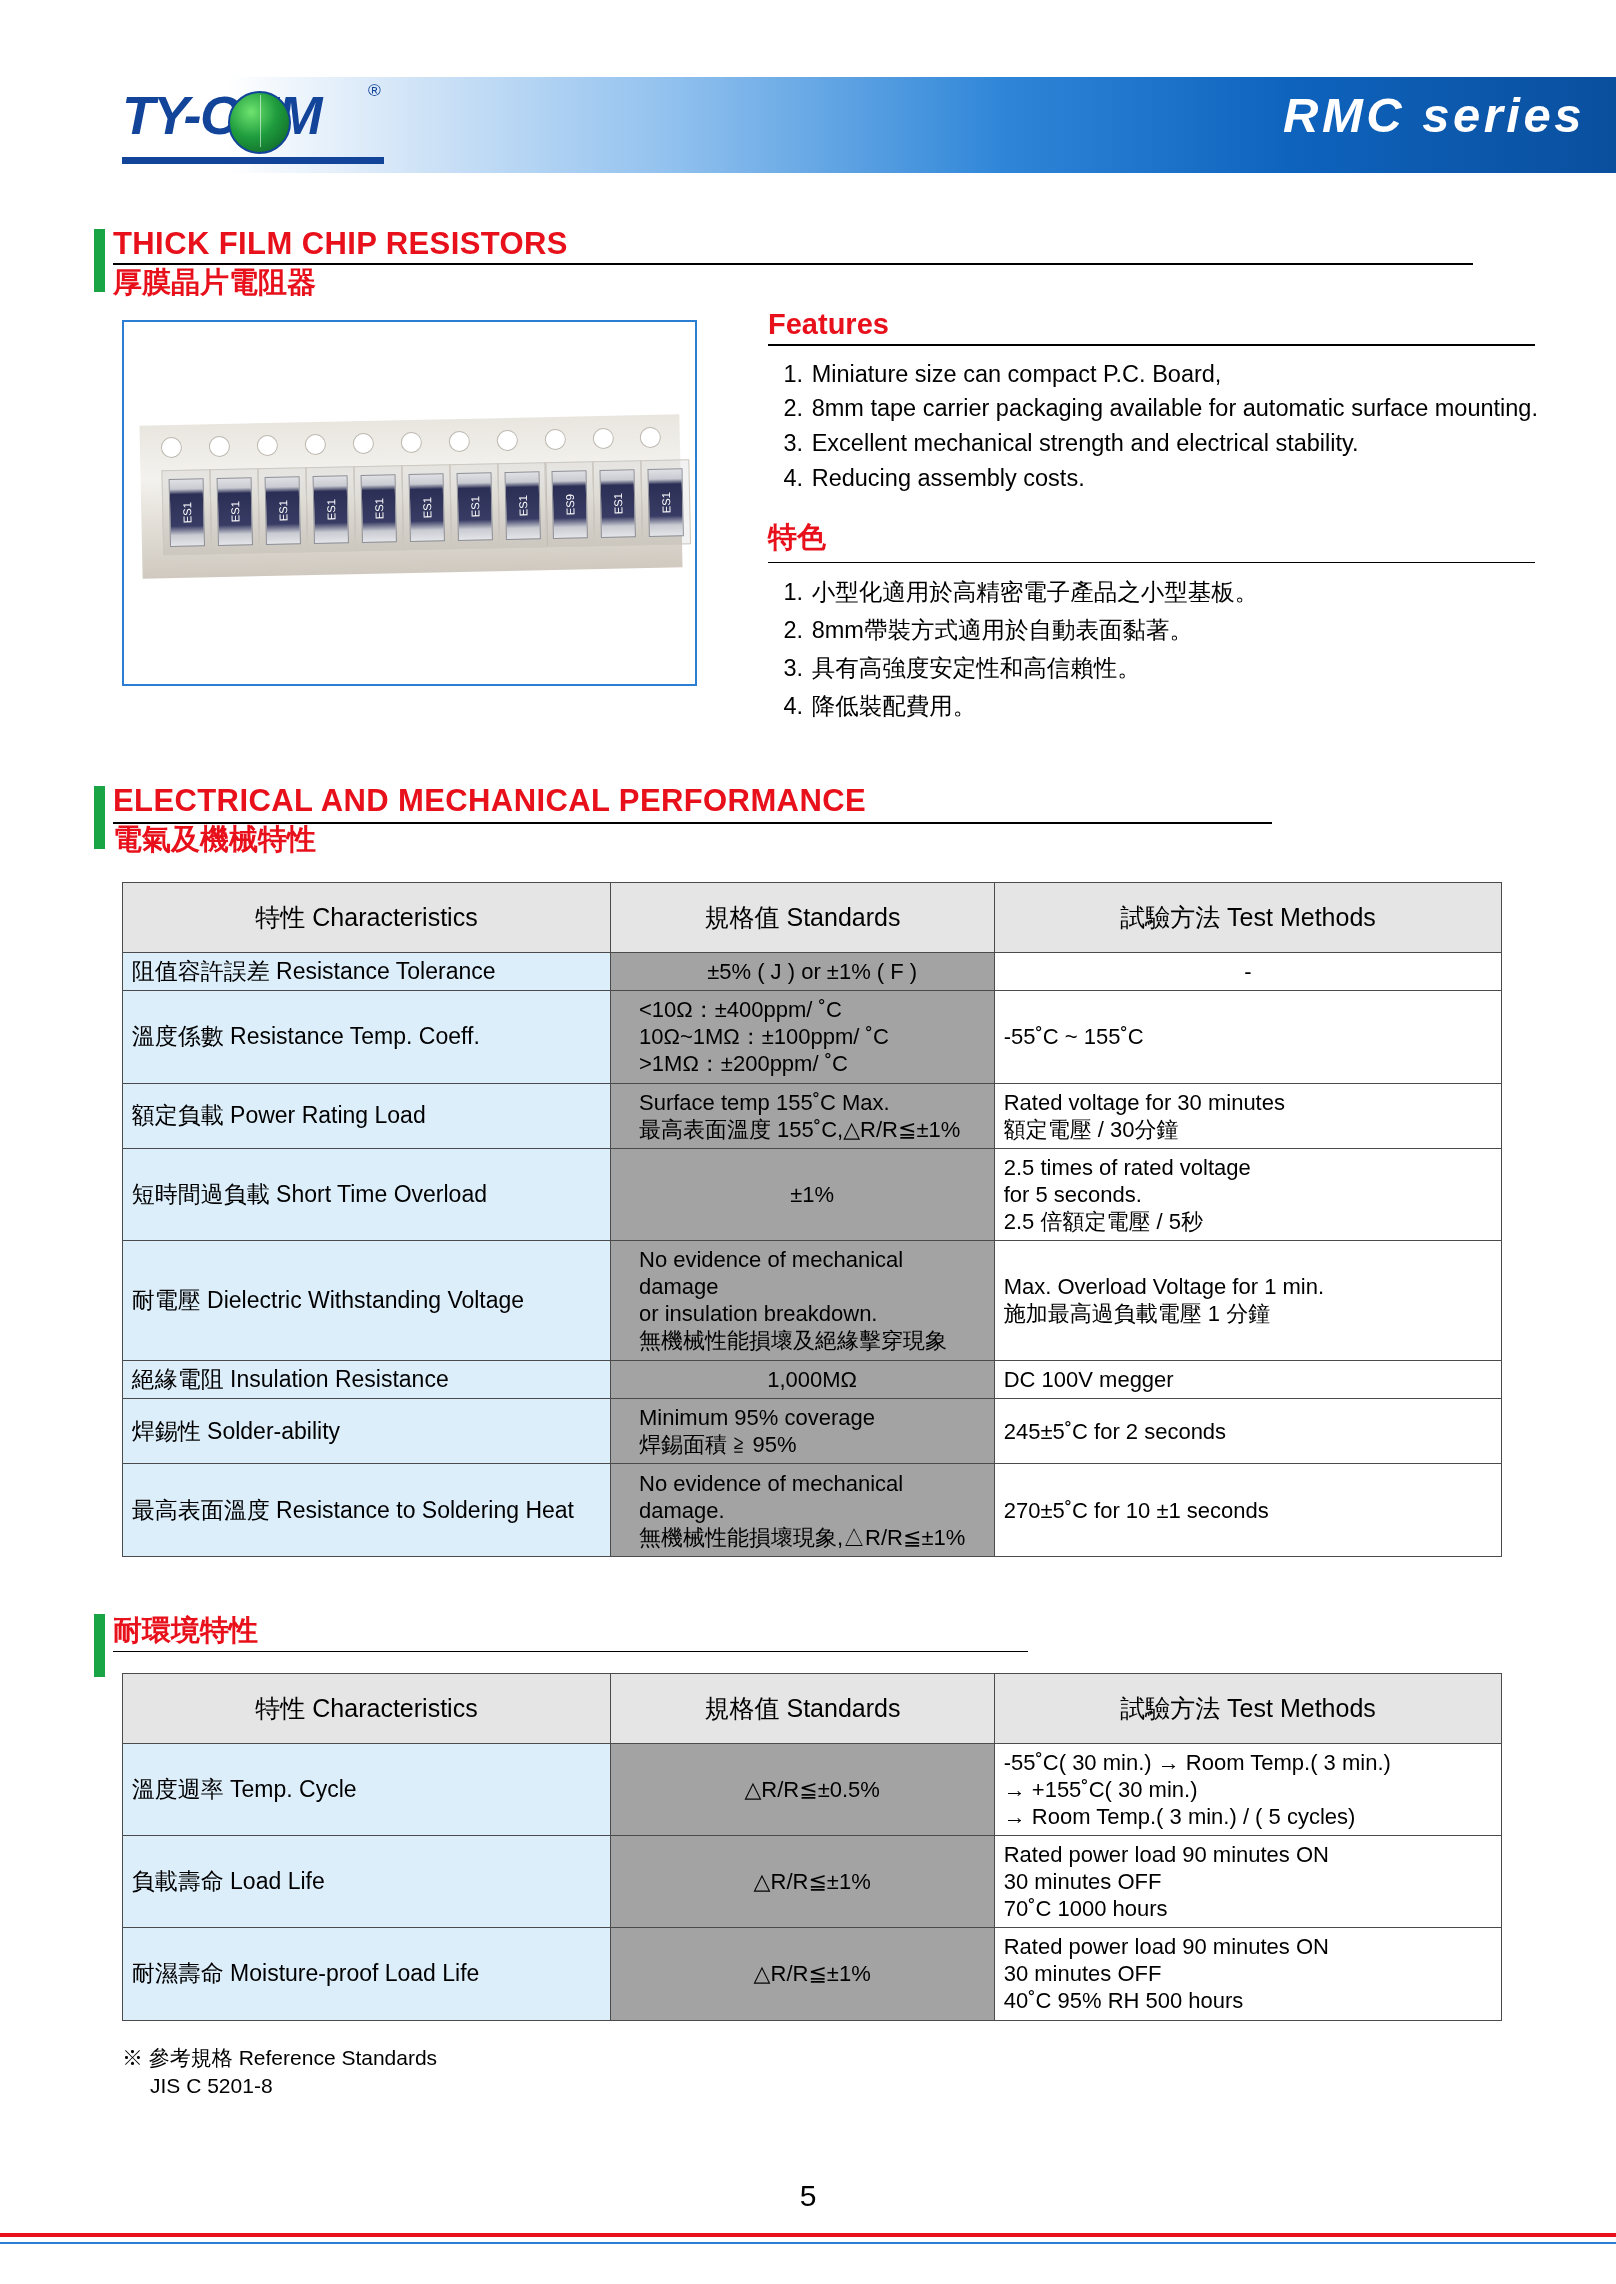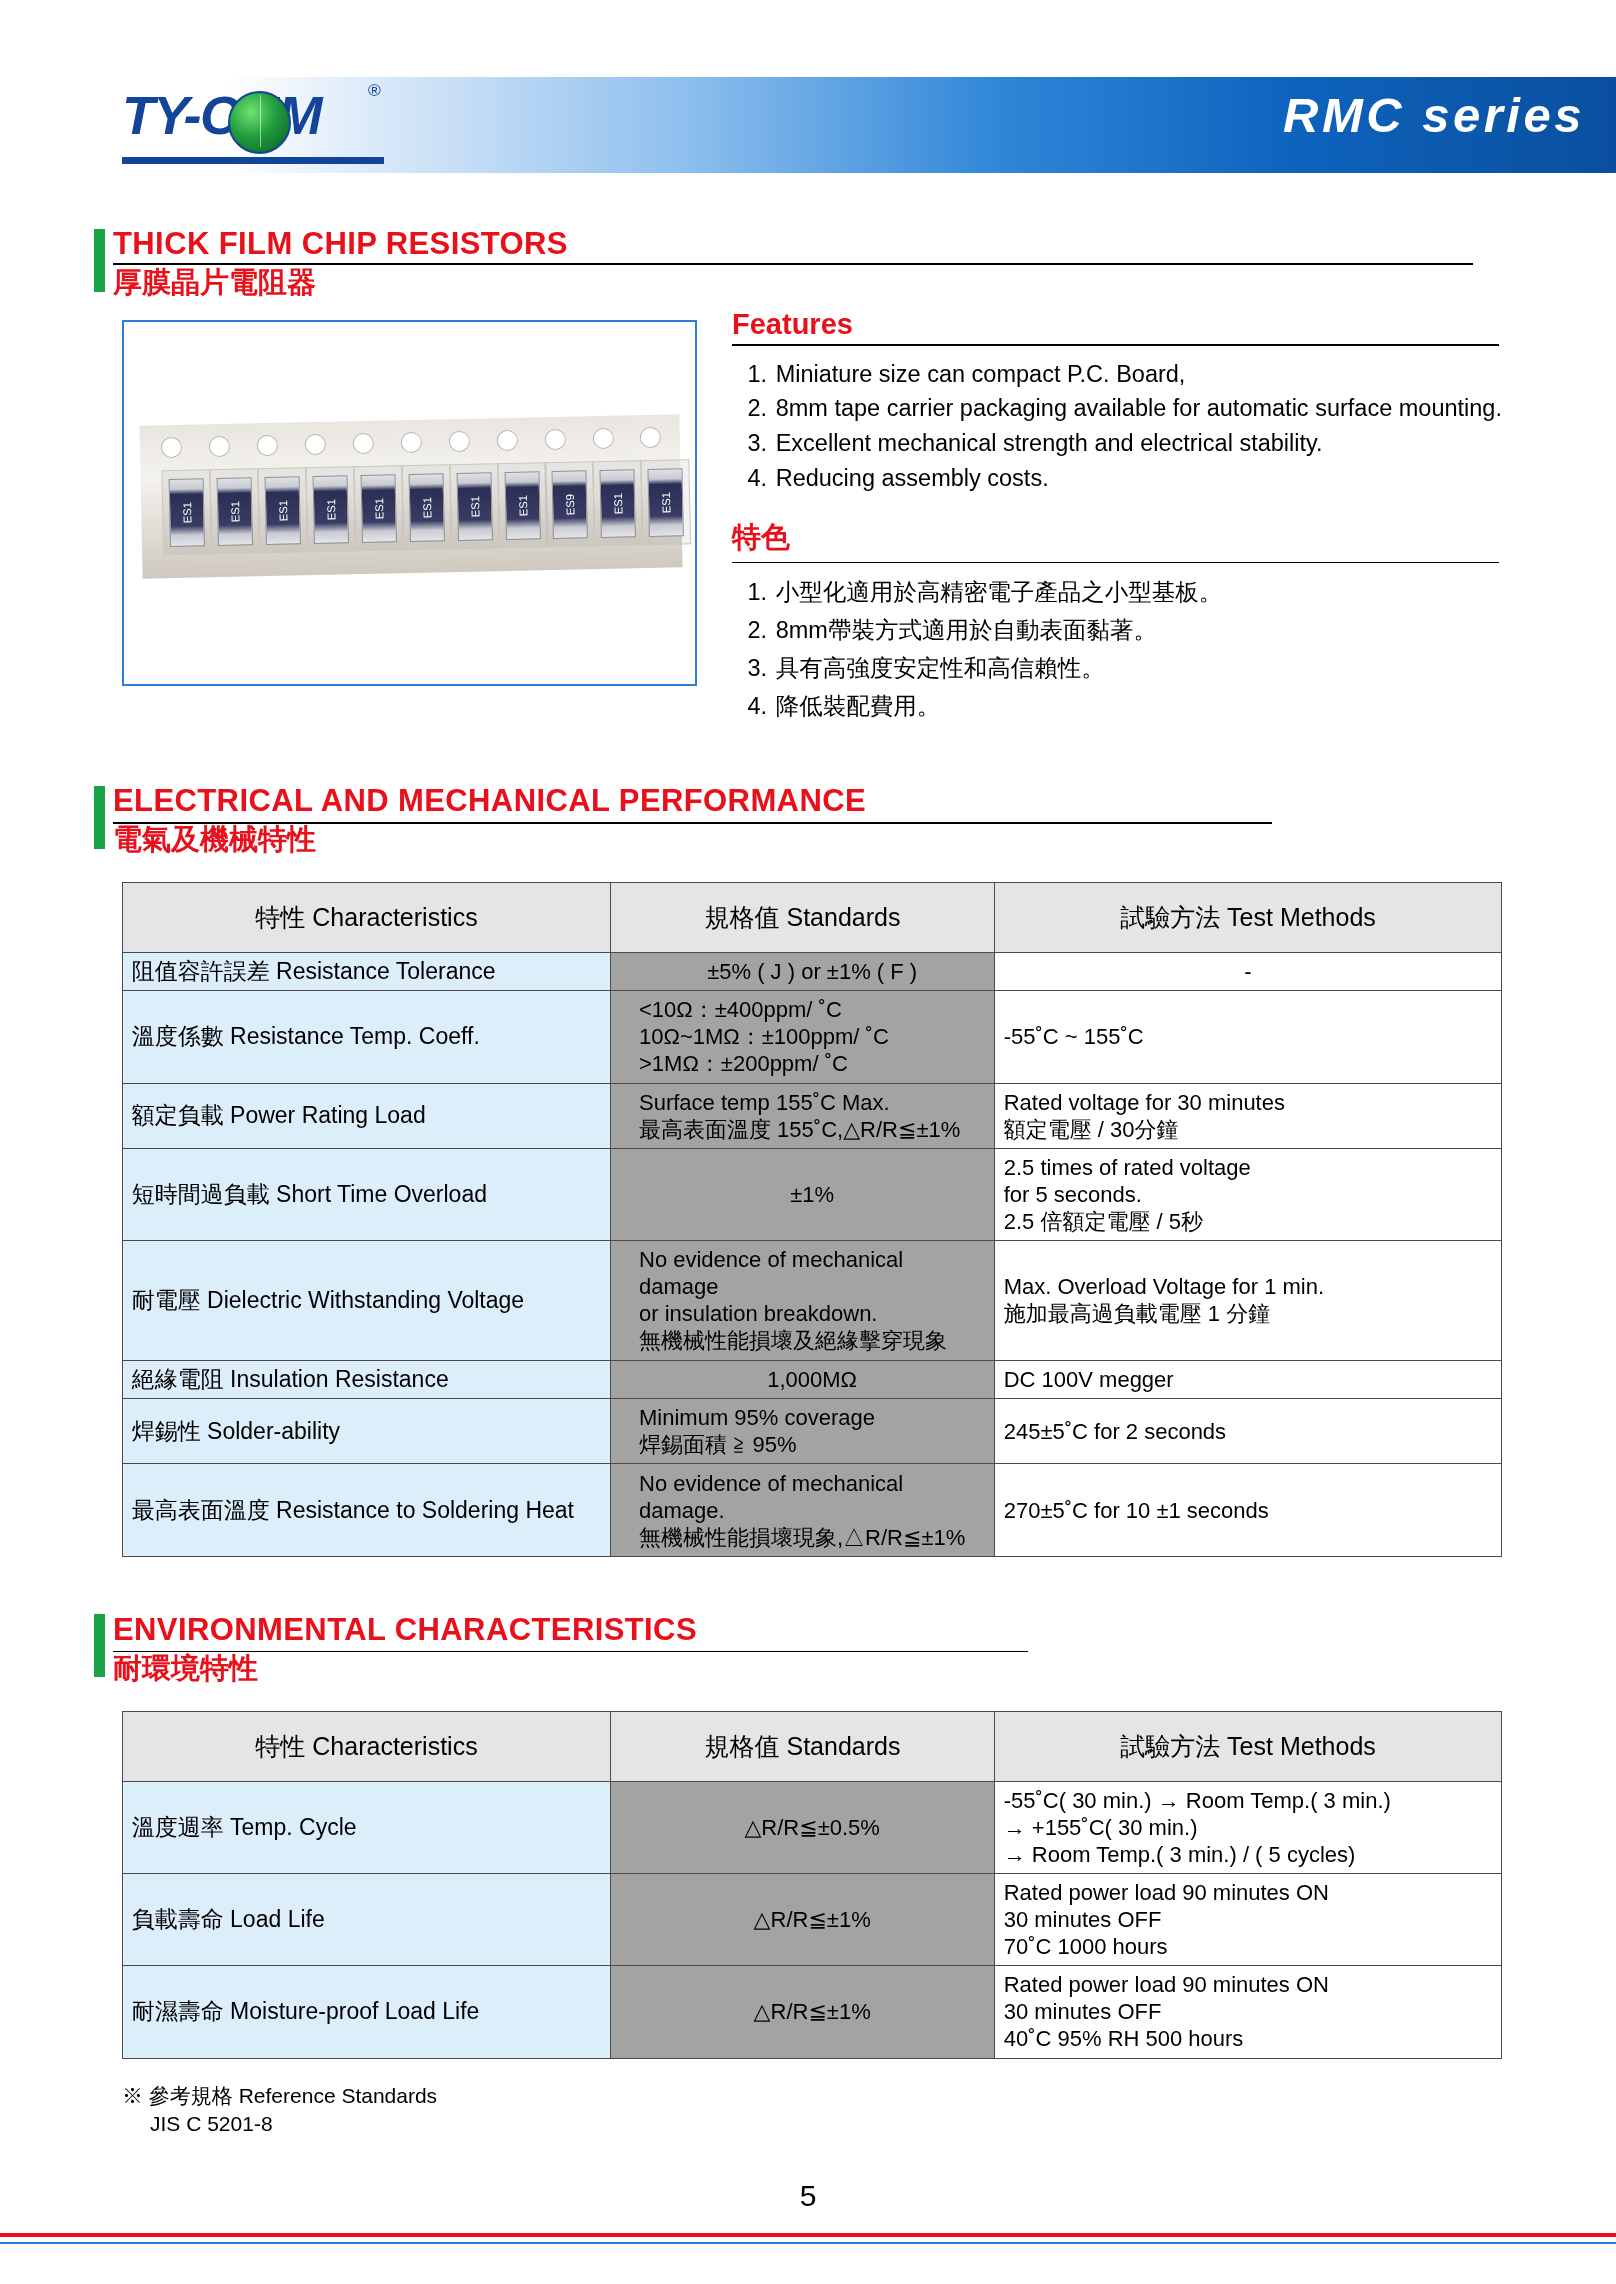--- a/index.html
+++ b/index.html
@@ -206,21 +206,21 @@
     top: 45px;
     width: 49px;
     height: 85px;
     background: rgba(0,0,0,0.05);
     border: 0.9px solid #cdc8c0;
     box-sizing: border-box;
   }
 
   .features {
     position: absolute;
-    left: 610px;
+    left: 646px;
     top: -12.2px;
     width: 785px;
   }
   .feat-h {
     font-size: 29px;
     font-weight: bold;
     color: #e8101b;
     margin: 0 0 3.5px 0;
   }
   .feat-rule {
@@ -523,21 +523,20 @@
           <td class="c1">最高表面溫度 Resistance to Soldering Heat</td>
           <td class="c2">No evidence of mechanical damage.<br>無機械性能損壞現象,△R/R≦±1%</td>
           <td class="c3">270±5˚C for 10 ±1 seconds</td>
         </tr>
       </tbody>
   </table>
 
   <div class="sec" id="env-block">
     <div class="sec-bar"></div>
     <div class="sec-rule"></div>
-    <p class="sec-en">ENVIRONMENTAL CHARACTERISTICS</p>
     <p class="sec-zh">耐環境特性</p>
   </div>
 
   <table class="spec" id="env-table">
     <colgroup>
       <col class="col1">
         <col class="col2">
         <col class="col3">
     </colgroup>
     <thead>

